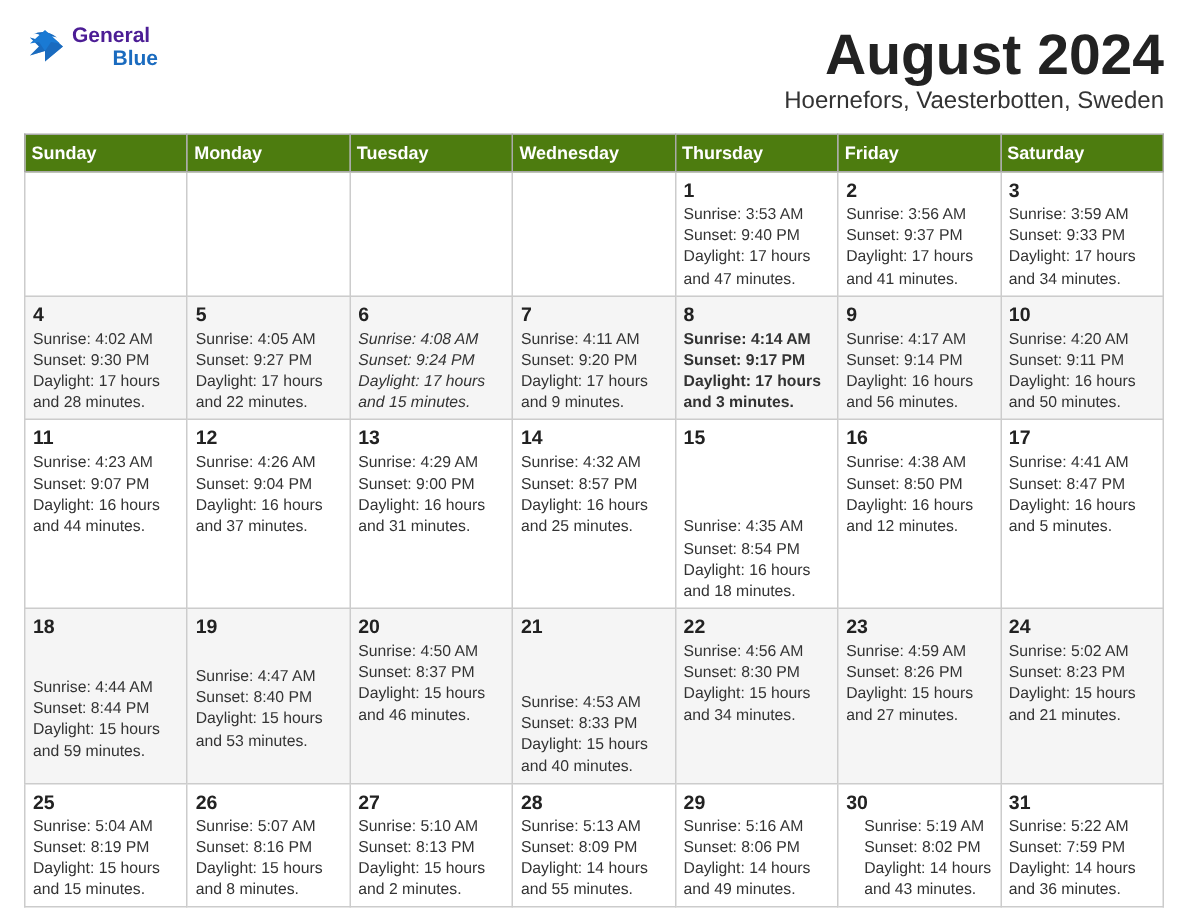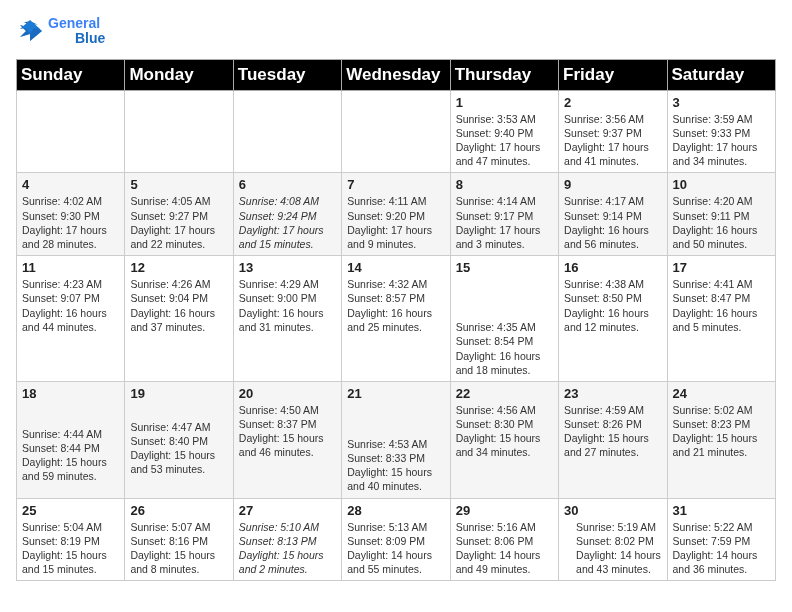--- a/index.html
+++ b/index.html
@@ -21,21 +21,21 @@
       align-items: center;
       gap: 4px;
     }
     .logo-text {
       display: flex;
       flex-direction: column;
       font-size: 14px;
       font-weight: bold;
       line-height: 1.1;
     }
-    .logo-text .general { color: #3b82f6; }
+    .logo-text .general { color: #4c1d95; }
     .logo-text .blue { color: #1a6bbf; padding-left: 27px; }
     .logo-bird {
       width: 28px;
       height: 28px;
     }
     .title-block {
       text-align: right;
     }
     .main-title {
       font-size: 38px;
@@ -45,25 +45,25 @@
     .sub-title {
       font-size: 16px;
       color: #333;
     }
     .calendar {
       width: 100%;
       border-collapse: collapse;
       font-size: 11px;
     }
     .calendar thead th {
-      background-color: #000000;
+      background-color: #4d7c0f;
       color: #fff;
       padding: 5px 4px;
       text-align: left;
-      font-size: 17px;
+      font-size: 12px;
       border: 1px solid #aaa;
     }
     .calendar tbody tr {
       vertical-align: top;
     }
     .calendar tbody td {
       border: 1px solid #ccc;
       padding: 4px 5px;
       width: 108px;
       min-height: 80px;
@@ -97,20 +97,24 @@
       <polygon points="14,4 26,14 14,24 14,17 4,20 10,14 4,8 14,11" fill="#1a6bbf"></polygon>
       <polygon points="14,4 26,14 14,24 14,17 4,20 10,14 4,8 14,11" fill="#1a6bbf" opacity="0.5"></polygon>
       <path d="M6,6 Q14,2 22,8 Q16,6 14,10 Q10,4 6,6Z" fill="#1a6bbf"></path>
       <path d="M14,3 L24,12 L18,11 L14,17 L10,11 L4,12 Z" fill="#1a7ad4"></path>
     </svg>
     <div class="logo-text">
       <span class="general">General</span>
       <span class="blue">Blue</span>
     </div>
   </div>
+  <div class="title-block">
+    <div class="main-title">August 2024</div>
+    <div class="sub-title">Hoernefors, Vaesterbotten, Sweden</div>
+  </div>
 </div>
 
 <table class="calendar">
   <thead>
     <tr>
     <th>Sunday</th>
         <th>Monday</th>
         <th>Tuesday</th>
         <th>Wednesday</th>
         <th>Thursday</th>
@@ -170,21 +174,21 @@
         </td>
         <td>
           <span class="day-number">7</span>
           <div class="day-info" style="white-space: pre-line;">Sunrise: 4:11 AM
 Sunset: 9:20 PM
 Daylight: 17 hours
 and 9 minutes.</div>
         </td>
         <td>
           <span class="day-number">8</span>
-          <div class="day-info" style="white-space: pre-line;">Sunrise: 4:14 AM
+          <div class="day-info" style="white-space: pre-line; font-weight: bold;">Sunrise: 4:14 AM
 Sunset: 9:17 PM
 Daylight: 17 hours
 and 3 minutes.</div>
         </td>
         <td>
           <span class="day-number">9</span>
           <div class="day-info" style="white-space: pre-line;">Sunrise: 4:17 AM
 Sunset: 9:14 PM
 Daylight: 16 hours
 and 56 minutes.</div>
@@ -309,21 +313,21 @@
         </td>
         <td>
           <span class="day-number">26</span>
           <div class="day-info" style="white-space: pre-line;">Sunrise: 5:07 AM
 Sunset: 8:16 PM
 Daylight: 15 hours
 and 8 minutes.</div>
         </td>
         <td>
           <span class="day-number">27</span>
-          <div class="day-info" style="white-space: pre-line; font-style: italic;">Sunrise: 5:10 AM
+          <div class="day-info" style="white-space: pre-line;">Sunrise: 5:10 AM
 Sunset: 8:13 PM
 Daylight: 15 hours
 and 2 minutes.</div>
         </td>
         <td>
           <span class="day-number">28</span>
           <div class="day-info" style="white-space: pre-line;">Sunrise: 5:13 AM
 Sunset: 8:09 PM
 Daylight: 14 hours
 and 55 minutes.</div>

